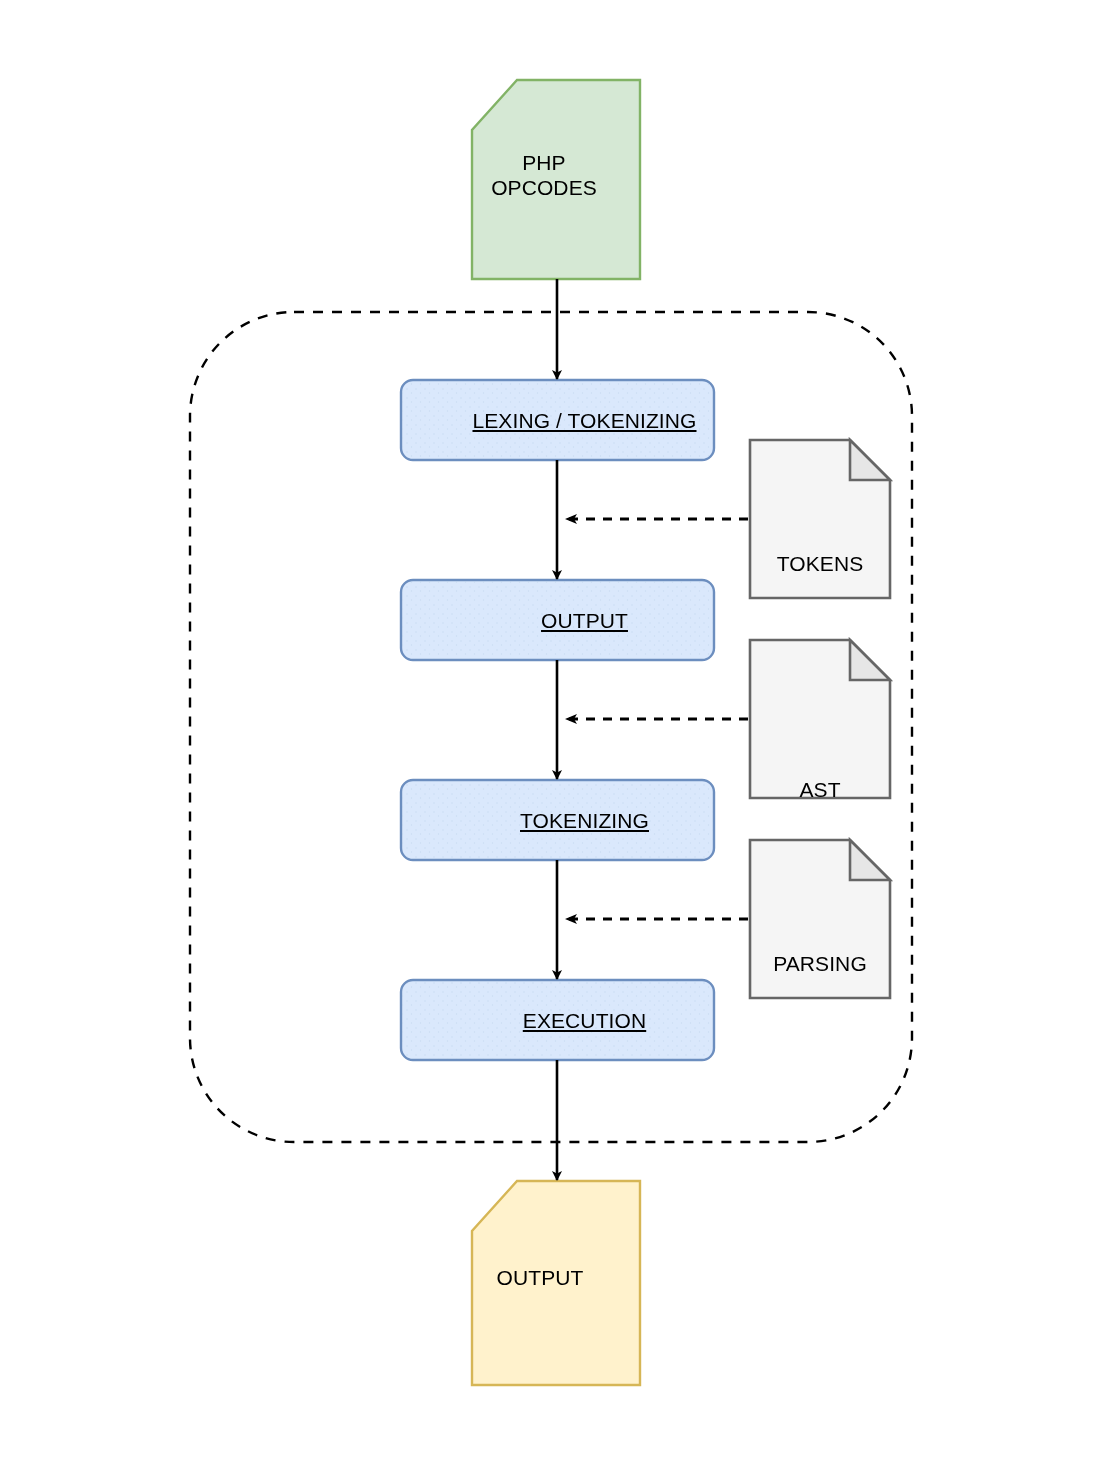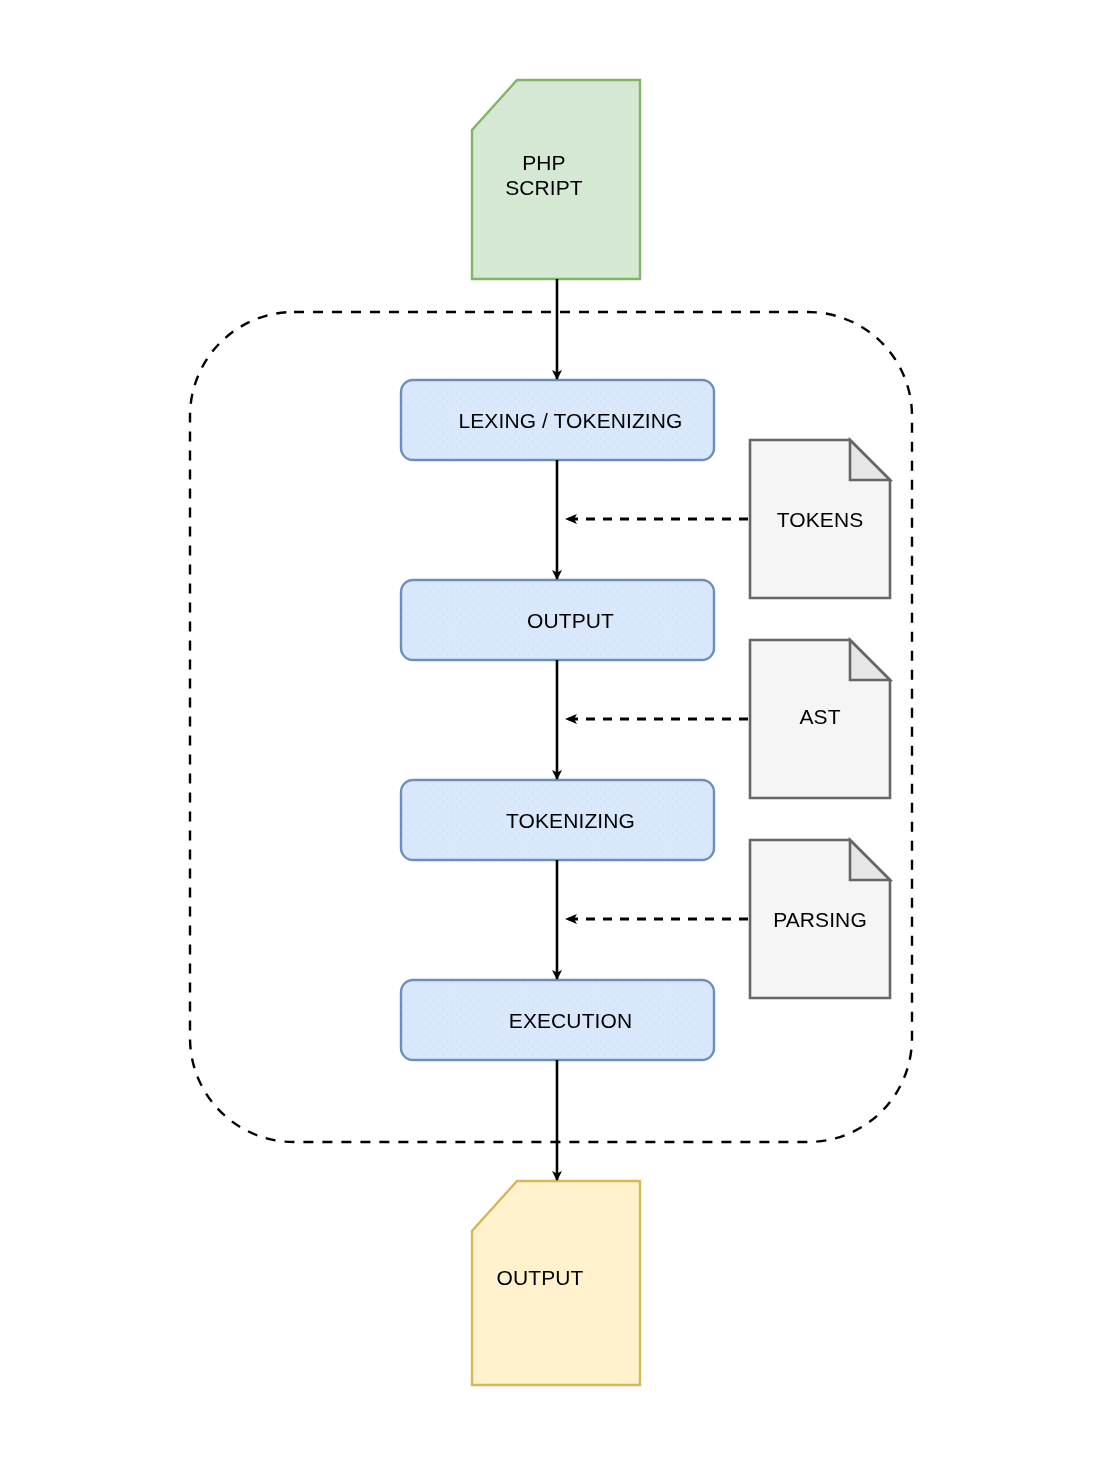--- a/index.html
+++ b/index.html
@@ -32,25 +32,27 @@
     pointer-events: none;
     letter-spacing: 0.1px;
   }
   .lbl-php {
     left: 472px;
     top: 150px;
     width: 144px;
   }
   .lbl-stage {
     width: 367px;
-    left: 387px;
+    left: 401px;
+    text-decoration: underline;
   }
   .lbl-doc {
     width: 140px;
     left: 750px;
+    margin-top: 44px;
   }
   .lbl-output {
     left: 472px;
     top: 1265px;
     width: 136px;
   }
 </style>
 </head>
 <body>
 
@@ -108,24 +110,24 @@
   <line x1="557" y1="460" x2="557" y2="579" stroke="#000000" stroke-width="2.6" marker-end="url(#arrowSolid)"></line>
   <line x1="557" y1="660" x2="557" y2="779" stroke="#000000" stroke-width="2.6" marker-end="url(#arrowSolid)"></line>
   <line x1="557" y1="860" x2="557" y2="979" stroke="#000000" stroke-width="2.6" marker-end="url(#arrowSolid)"></line>
   <line x1="557" y1="1060" x2="557" y2="1180" stroke="#000000" stroke-width="2.6" marker-end="url(#arrowSolid)"></line>
 
   <line x1="748" y1="519" x2="566" y2="519" stroke="#000000" stroke-width="2.8" stroke-dasharray="9 8" marker-end="url(#arrowDash)"></line>
   <line x1="748" y1="719" x2="566" y2="719" stroke="#000000" stroke-width="2.8" stroke-dasharray="9 8" marker-end="url(#arrowDash)"></line>
   <line x1="748" y1="919" x2="566" y2="919" stroke="#000000" stroke-width="2.8" stroke-dasharray="9 8" marker-end="url(#arrowDash)"></line>
 </svg>
 
-<div class="lbl lbl-php"><span>PHP</span><br><span>SCRIPT</span></div>
+<div class="lbl lbl-php"><span>PHP</span><br><span>OPCODES</span></div>
 
 <div class="lbl lbl-stage" style="top:408px">LEXING / TOKENIZING</div>
 <div class="lbl lbl-stage" style="top:608px">OUTPUT</div>
 <div class="lbl lbl-stage" style="top:808px">TOKENIZING</div>
 <div class="lbl lbl-stage" style="top:1008px">EXECUTION</div>
 
 <div class="lbl lbl-doc" style="top:507px">TOKENS</div>
-<div class="lbl lbl-doc" style="top:704px">AST</div>
+<div class="lbl lbl-doc" style="top:733px">AST</div>
 <div class="lbl lbl-doc" style="top:907px">PARSING</div>
 
 <div class="lbl lbl-output">OUTPUT</div>
 
 </body></html>

